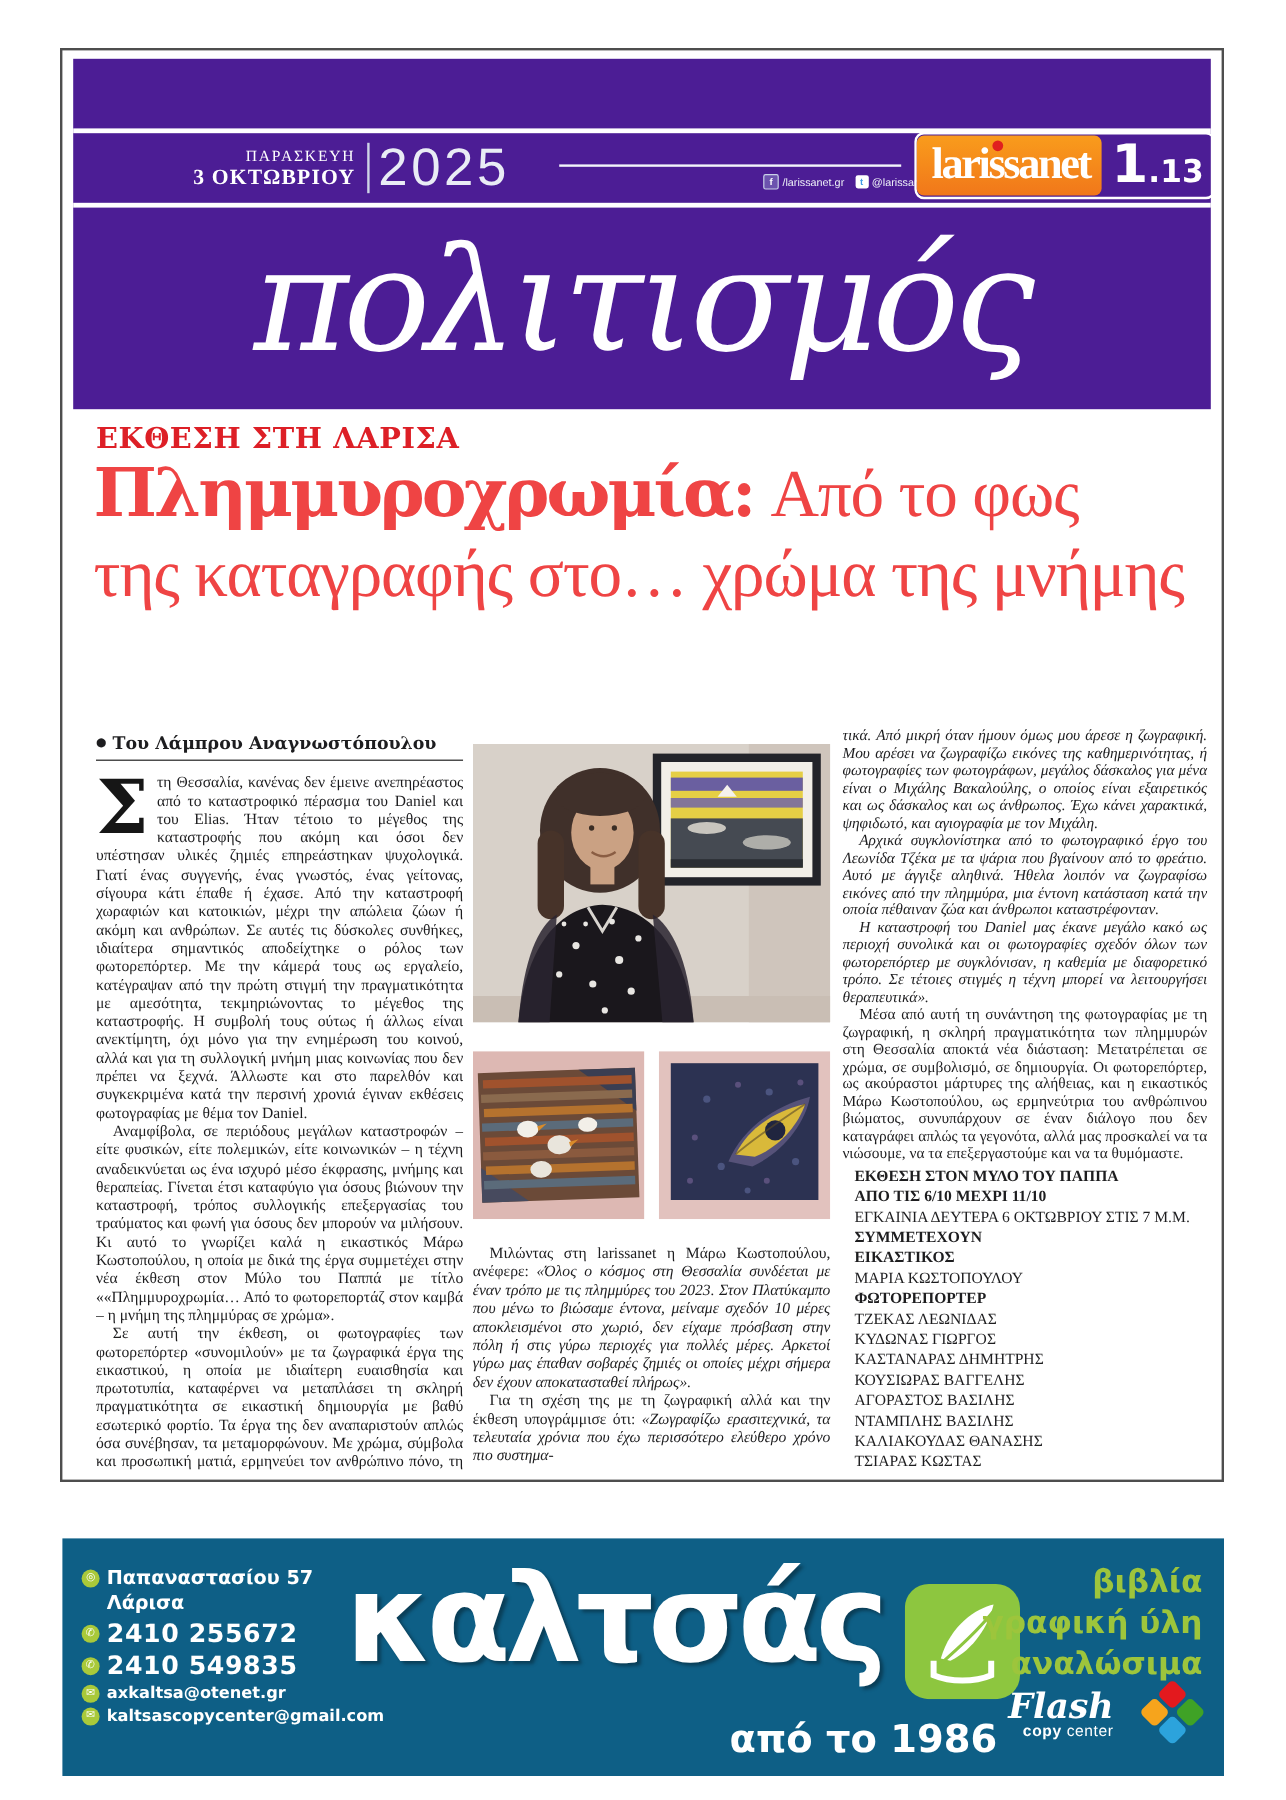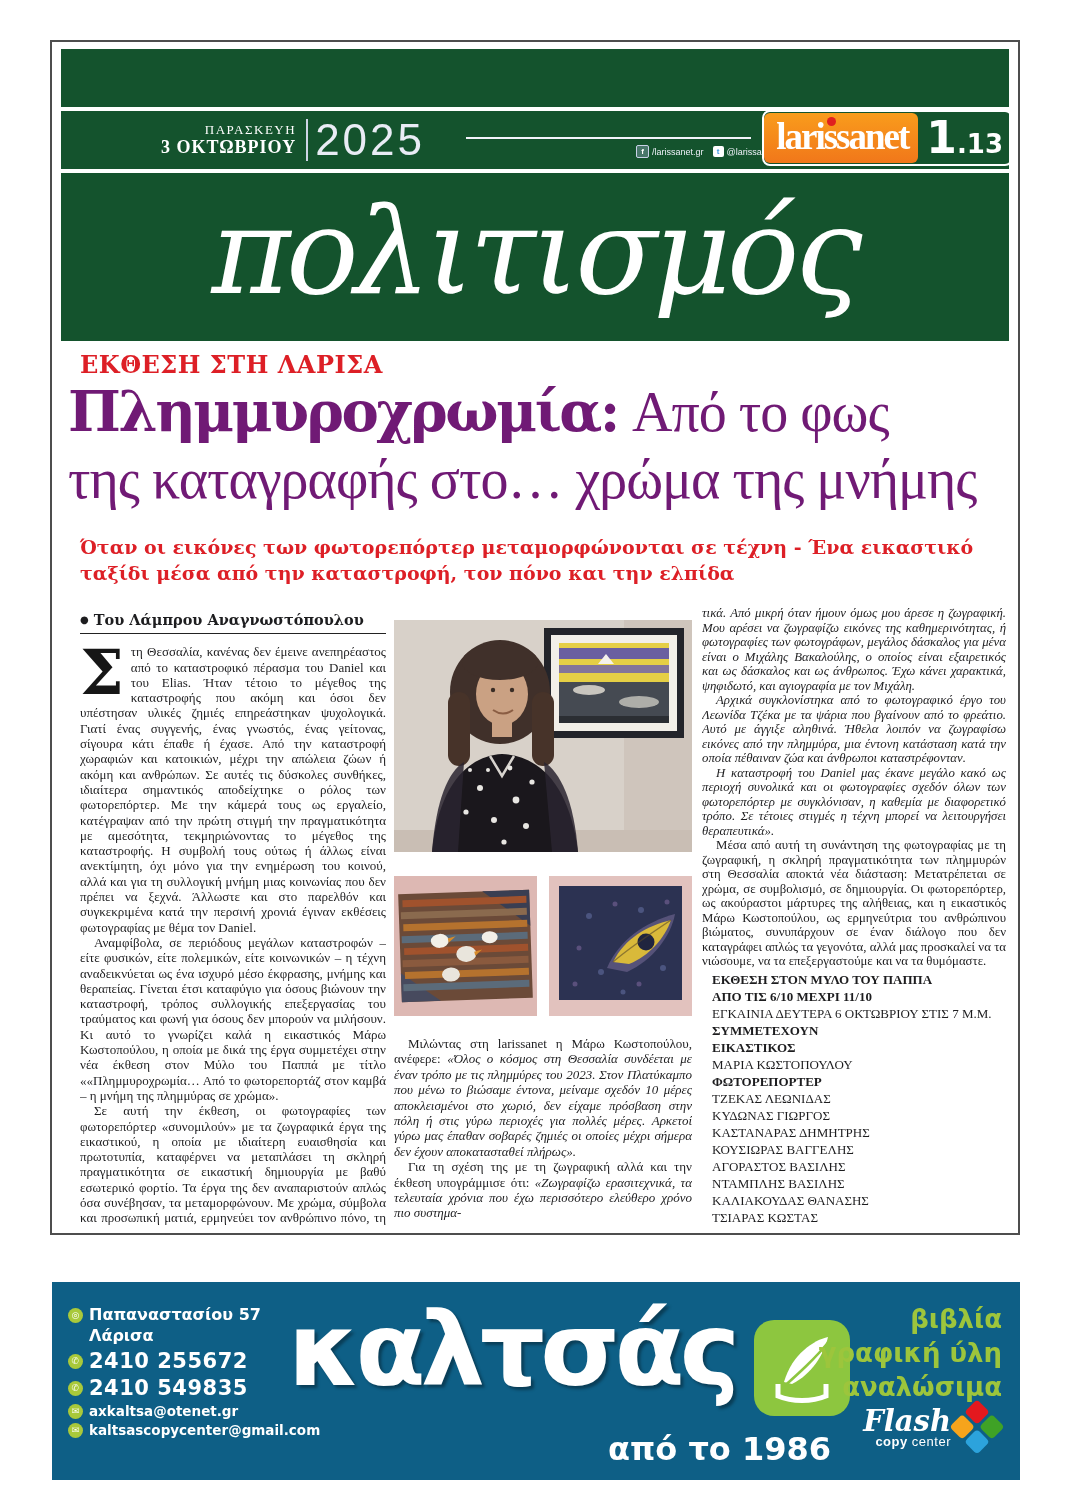--- a/index.html
+++ b/index.html
@@ -3,21 +3,21 @@
 <meta charset="utf-8">
 <style>
   html,body{margin:0;padding:0;}
   body{width:1072px;height:1500px;background:#ffffff;position:relative;font-family:"Liberation Serif",serif;}
   .canvas{position:absolute;inset:0;overflow:hidden;background:#fff;}
 
   
   .frame{position:absolute;left:50px;top:40px;width:966px;height:1191px;border:2px solid #4e4e4e;background:#fff;}
 
   
-  .masthead{position:absolute;left:9px;top:7px;width:948px;height:292px;background:#14532d;}
+  .masthead{position:absolute;left:9px;top:7px;width:948px;height:292px;background:#4c1d95;}
   .mh-stripe{position:absolute;left:0;width:100%;height:4px;background:#fff;}
   .s1{top:58px}.s2{top:120px}
   .date-block{position:absolute;left:100px;top:66px;height:50px;display:flex;align-items:center;color:#fff;}
   .day-date{text-align:right;}
   .day{font-size:13px;letter-spacing:1.5px;line-height:14px;}
   .date{font-size:18px;font-weight:bold;letter-spacing:1px;line-height:20px;}
   .vline{width:2px;height:42px;background:#cdd4e6;margin:0 7px 0 10px;}
   .year{font-size:44px;font-family:"Liberation Sans",sans-serif;font-weight:100;color:#e9ecf5;letter-spacing:3px;line-height:44px;}
   .hairline{position:absolute;left:405px;top:88px;width:285px;height:2px;background:#f2f4fa;}
   .social{position:absolute;left:575px;top:96px;display:flex;gap:9px;align-items:center;color:#eef1f8;font-family:"Liberation Sans",sans-serif;font-size:9px;white-space:nowrap;}
@@ -28,21 +28,21 @@
   .logo-wrap{position:absolute;right:-4px;top:61px;height:52px;display:flex;align-items:center;border:2px solid #fff;border-radius:8px;padding:0 8px 0 0;}
   .logo-orange{background:linear-gradient(180deg,#f99c1c,#f1771a);border-radius:6px;color:#fff;font-family:Liberation Serif, serif;font-weight:bold;font-size:37px;line-height:44px;padding:2px 10px 4px 12px;letter-spacing:-2px;position:relative;}
   .logo-dot{position:absolute;left:63px;top:4px;width:9px;height:9px;border-radius:50%;background:#e0201f;}
   .page-num{color:#fff;font-family:"DejaVu Sans",sans-serif;font-weight:bold;margin-left:8px;display:flex;align-items:baseline;}
   .n1{font-size:44px;line-height:44px;}
   .n2{font-size:26px;text-align:center;}
   .section-title{position:absolute;left:0;top:124px;width:100%;height:168px;color:#fff;font-family:"DejaVu Serif",serif;font-style:italic;font-weight:normal;font-size:120px;line-height:158px;text-align:center;letter-spacing:-4px;}
 
   
   .kicker{position:absolute;left:28px;top:308px;font-family:"DejaVu Serif",serif;font-weight:bold;font-size:24px;color:#dd1f26;letter-spacing:.5px;}
-  .headline{position:absolute;left:16px;top:336px;width:918px;margin:0;color:#701a75;font-weight:normal;}
+  .headline{position:absolute;left:26px;top:336px;width:918px;margin:0;color:#ef4444;font-weight:normal;}
   .hl-line{display:block;font-size:56px;line-height:67px;white-space:nowrap;}
   .hl-bold{font-family:"DejaVu Serif",serif;font-weight:bold;letter-spacing:-2.5px;}
   .hl-light{font-family:"Liberation Serif",serif;font-weight:normal;letter-spacing:-1px;}
   .subhead{position:absolute;left:28px;top:492px;width:912px;font-family:"DejaVu Serif",serif;font-weight:bold;font-size:19px;line-height:26px;color:#dd1f26;}
 
   
   .col{position:absolute;overflow:hidden;color:#1d1d1f;text-align:justify;}
   .col p{margin:0;}
   .col1{left:28px;top:570px;width:306px;height:616px;font-size:13px;line-height:15.3px;}
   .col2{left:342px;top:578px;width:298px;height:609px;}
@@ -65,21 +65,21 @@
   .c-line{display:flex;align-items:center;gap:6px;margin-bottom:3px;}
   .ic{width:15px;height:15px;border-radius:50%;background:#a9c93a;color:#fff;font-size:9px;line-height:15px;text-align:center;flex:0 0 15px;font-family:"DejaVu Sans",sans-serif;font-weight:normal;}
   .c-addr{font-size:16px;line-height:18px;}
   .c-addr2{font-size:16px;line-height:18px;margin-left:21px;margin-bottom:4px;}
   .c-phone{font-size:21px;letter-spacing:.5px;}
   .c-mail{font-size:13.5px;}
   .brand{position:absolute;left:236px;top:8px;color:#fff;font-family:"DejaVu Sans",sans-serif;font-weight:bold;font-size:102px;letter-spacing:-5px;text-shadow:3px 3px 3px rgba(0,0,0,.35);line-height:120px;}
   .book-icon{position:absolute;left:702px;top:38px;}
   .since{position:absolute;left:556px;top:148px;color:#fff;font-family:"DejaVu Sans",sans-serif;font-weight:bold;font-size:32px;}
   .products{position:absolute;right:18px;top:20px;text-align:right;color:#9dc53c;font-family:"DejaVu Sans",sans-serif;font-weight:bold;font-size:26px;line-height:34px;margin-left:28px;}
-  .flash{position:absolute;right:22px;top:126px;display:flex;align-items:flex-start;gap:1px;color:#fff;}
+  .flash{position:absolute;right:22px;top:126px;display:flex;align-items:center;gap:24px;color:#fff;}
   .flash-text{text-align:right;}
   .flash-name{font-family:"DejaVu Serif",serif;font-style:italic;font-weight:bold;font-size:29px;line-height:26px;}
   .flash-sub{font-family:"Liberation Sans",sans-serif;font-size:13px;letter-spacing:.5px;}
   .flash-sub .b{font-weight:bold;}
   .diamond{width:42px;height:42px;transform:rotate(45deg);display:grid;grid-template-columns:18px 18px;grid-template-rows:18px 18px;gap:3px;margin-left:4px;}
   .diamond span{border-radius:4px;display:block;}
   .d-red{background:#e3191e;}.d-green{background:#3fa226;}.d-yellow{background:#f6a41c;}.d-blue{background:#2ca3dc;}
 </style>
 </head>
 <body>
@@ -124,21 +124,20 @@
       </div>
 
       <div class="section-title">πολιτισμός</div>
     </div>
 
     <div class="kicker">ΕΚΘΕΣΗ ΣΤΗ ΛΑΡΙΣΑ</div>
     <h1 class="headline">
       <span class="hl-line"><span class="hl-bold">Πλημμυροχρωμία:</span> <span class="hl-light">Από το φως</span></span>
       <span class="hl-line hl-light">της καταγραφής στο… χρώμα της μνήμης</span>
     </h1>
-    <div class="subhead">Όταν οι εικόνες των φωτορεπόρτερ μεταμορφώνονται σε τέχνη - Ένα εικαστικό ταξίδι μέσα από την καταστροφή, τον πόνο και την ελπίδα</div>
 
     <div class="col col1">
       <div class="byline"><span class="bullet">●</span> <span>Του Λάμπρου Αναγνωστόπουλου</span></div>
       <div class="byline-rule"></div>
       <p><span class="dropcap">Σ</span><span>τη Θεσσαλία, κανένας δεν έμεινε ανεπηρέαστος από το καταστροφικό πέρασμα του Daniel και του Elias. Ήταν τέτοιο το μέγεθος της καταστροφής που ακόμη και όσοι δεν υπέστησαν υλικές ζημιές επηρεάστηκαν ψυχολογικά. Γιατί ένας συγγενής, ένας γνωστός, ένας γείτονας, σίγουρα κάτι έπαθε ή έχασε. Από την καταστροφή χωραφιών και κατοικιών, μέχρι την απώλεια ζώων ή ακόμη και ανθρώπων. Σε αυτές τις δύσκολες συνθήκες, ιδιαίτερα σημαντικός αποδείχτηκε ο ρόλος των φωτορεπόρτερ. Με την κάμερά τους ως εργαλείο, κατέγραψαν από την πρώτη στιγμή την πραγματικότητα με αμεσότητα, τεκμηριώνοντας το μέγεθος της καταστροφής. Η συμβολή τους ούτως ή άλλως είναι ανεκτίμητη, όχι μόνο για την ενημέρωση του κοινού, αλλά και για τη συλλογική μνήμη μιας κοινωνίας που δεν πρέπει να ξεχνά. Άλλωστε και στο παρελθόν και συγκεκριμένα κατά την περσινή χρονιά έγιναν εκθέσεις φωτογραφίας με θέμα τον Daniel.</span></p>
       <p class="indent">Αναμφίβολα, σε περιόδους μεγάλων καταστροφών – είτε φυσικών, είτε πολεμικών, είτε κοινωνικών – η τέχνη αναδεικνύεται ως ένα ισχυρό μέσο έκφρασης, μνήμης και θεραπείας. Γίνεται έτσι καταφύγιο για όσους βιώνουν την καταστροφή, τρόπος συλλογικής επεξεργασίας του τραύματος και φωνή για όσους δεν μπορούν να μιλήσουν. Κι αυτό το γνωρίζει καλά η εικαστικός Μάρω Κωστοπούλου, η οποία με δικά της έργα συμμετέχει στην νέα έκθεση στον Μύλο του Παππά με τίτλο ««Πλημμυροχρωμία… Από το φωτορεπορτάζ στον καμβά – η μνήμη της πλημμύρας σε χρώμα».</p>
       <p class="indent">Σε αυτή την έκθεση, οι φωτογραφίες των φωτορεπόρτερ «συνομιλούν» με τα ζωγραφικά έργα της εικαστικού, η οποία με ιδιαίτερη ευαισθησία και πρωτοτυπία, καταφέρνει να μεταπλάσει τη σκληρή πραγματικότητα σε εικαστική δημιουργία με βαθύ εσωτερικό φορτίο. Τα έργα της δεν αναπαριστούν απλώς όσα συνέβησαν, τα μεταμορφώνουν. Με χρώμα, σύμβολα και προσωπική ματιά, ερμηνεύει τον ανθρώπινο πόνο, τη σιωπή, αλλά και την ελπίδα.</p>
     </div>
 
     <div class="col col2">

